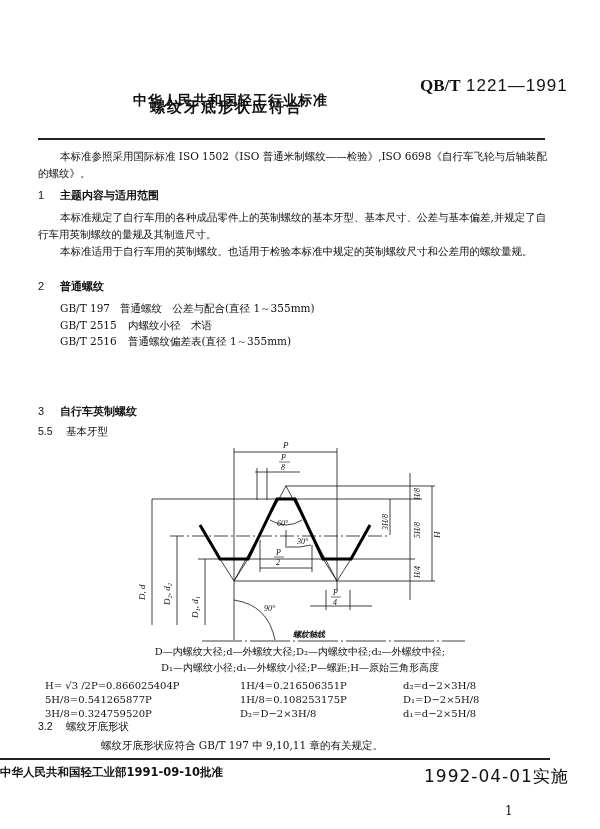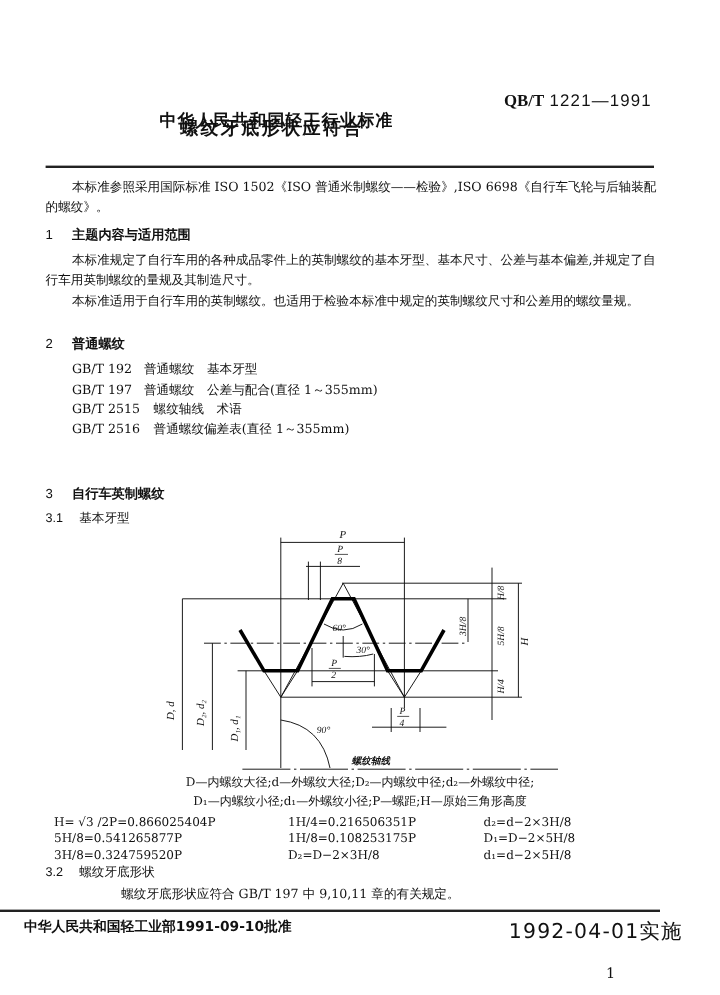--- a/index.html
+++ b/index.html
@@ -1,36 +1,36 @@
 <!DOCTYPE html>
 <html><head>
 <meta charset="utf-8">
 <style>
   html,body{margin:0;padding:0;background:#fff;}
   body{width:600px;height:829px;position:relative;overflow:hidden;color:#111;
        font-family:"DejaVu Serif","Liberation Serif",serif;}
   .abs{position:absolute;}
   .hdr-std{left:133px;top:44px;font-family:"DejaVu Sans","Liberation Sans",sans-serif;font-weight:bold;font-size:14px;letter-spacing:1px;margin-top:48px;}
-  .std-no{left:420px;top:75px;font-size:14px;text-align:center;}
+  .std-no{left:420px;top:75px;font-size:17px;text-align:center;}
   .std-no .code{font-weight:bold;font-family:"Liberation Serif",serif;}
   .std-no .num{font-family:"Liberation Sans",sans-serif;letter-spacing:1px;}
   .doc-title{left:150px;top:98px;font-family:"DejaVu Sans","Liberation Sans",sans-serif;font-weight:bold;font-size:15px;letter-spacing:2px;}
   .rule-top{left:38px;top:138px;width:507px;height:2px;background:#222;}
   .para{font-size:10.5px;line-height:17px;width:510px;}
   .indent{text-indent:22px;}
   .sec{font-family:"DejaVu Sans","Liberation Sans",sans-serif;font-weight:bold;font-size:11px;}
   .sec .n{display:inline-block;width:22px;font-weight:normal;font-family:"Liberation Sans",sans-serif;}
   .ref-list{left:60px;top:300px;font-size:10.5px;line-height:16.5px;}
   .ref-list .row{white-space:pre;}
   .ref-list .code{display:inline-block;width:60px;}
   .legend{font-size:10px;text-align:center;width:600px;left:0;}
   .formulas{left:45px;top:679px;font-size:10px;line-height:14px;width:520px;}
   .fcol{position:absolute;top:0;}
   .rule-bottom{left:0;top:758px;width:550px;height:2px;background:#222;}
-  .foot-left{left:0;top:765px;font-family:"DejaVu Sans","Liberation Sans",sans-serif;font-weight:bold;font-size:11.5px;padding-left:20px;}
+  .foot-left{left:0;top:765px;font-family:"DejaVu Sans","Liberation Sans",sans-serif;font-weight:bold;font-size:11.5px;}
   .foot-right{left:424px;top:765px;font-family:"DejaVu Sans","Liberation Sans",sans-serif;font-size:17px;letter-spacing:1px;}
   .page-num{left:505px;top:804px;font-size:12px;}
   svg text{font-family:"Liberation Serif",serif;font-style:italic;}
 </style>
 </head>
 <body>
 
 <div class="abs hdr-std">中华人民共和国轻工行业标准</div>
 <div class="abs std-no">
   <span class="code">QB/T</span>
@@ -44,31 +44,30 @@
 <div class="abs sec" style="left:38px;top:188px;">
   <span class="n">1</span><span>主题内容与适用范围</span>
 </div>
 <div class="abs para indent" style="left:38px;top:209px;">本标准规定了自行车用的各种成品零件上的英制螺纹的基本牙型、基本尺寸、公差与基本偏差,并规定了自行车用英制螺纹的量规及其制造尺寸。</div>
 <div class="abs para indent" style="left:38px;top:243px;">本标准适用于自行车用的英制螺纹。也适用于检验本标准中规定的英制螺纹尺寸和公差用的螺纹量规。</div>
 
 <div class="abs sec" style="left:38px;top:279px;">
   <span class="n">2</span><span>普通螺纹</span>
 </div>
 <div class="abs ref-list">
-  <div class="row"><span class="code">GB/T 192</span><span>普通螺纹　基本牙型</span></div>
   <div class="row"><span class="code">GB/T 197</span><span>普通螺纹　公差与配合(直径 1～355mm)</span></div>
-  <div class="row"><span class="code" style="width:68px">GB/T 2515</span><span>螺纹轴线　术语</span></div>
+  <div class="row"><span class="code" style="width:68px">GB/T 2515</span><span>内螺纹小径　术语</span></div>
   <div class="row"><span class="code" style="width:68px">GB/T 2516</span><span>普通螺纹偏差表(直径 1～355mm)</span></div>
 </div>
 
 <div class="abs sec" style="left:38px;top:404px;">
   <span class="n">3</span><span>自行车英制螺纹</span>
 </div>
 <div class="abs" style="left:38px;top:425px;font-size:10.5px;">
-  <span style="display:inline-block;width:28px;font-family:'Liberation Sans',sans-serif;">3.1</span><span>基本牙型</span>
+  <span style="display:inline-block;width:28px;font-family:'Liberation Sans',sans-serif;">5.5</span><span>基本牙型</span>
 </div>
 
 <svg class="abs" style="left:0;top:430px;" width="600" height="215" viewBox="0 430 600 215">
   <g stroke="#111" fill="none" stroke-width="0.8">
 
     <line x1="234" y1="448" x2="234" y2="640"></line>
     <line x1="337" y1="448" x2="337" y2="590"></line>
     <line x1="234" y1="452" x2="337" y2="452"></line>
 
     <line x1="257" y1="468" x2="257" y2="500"></line>

